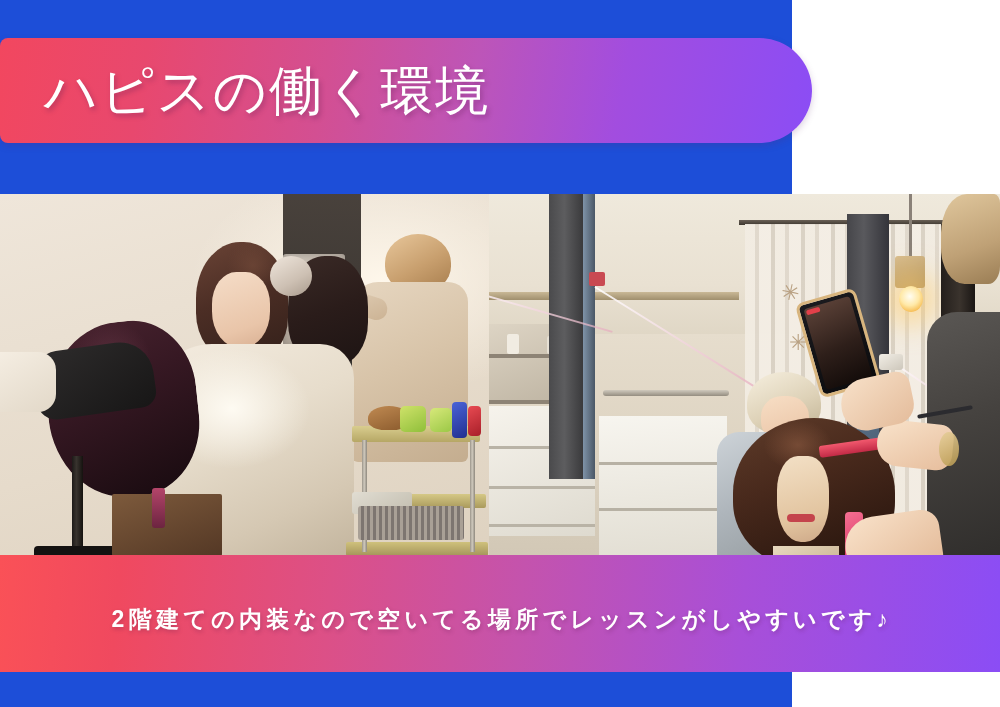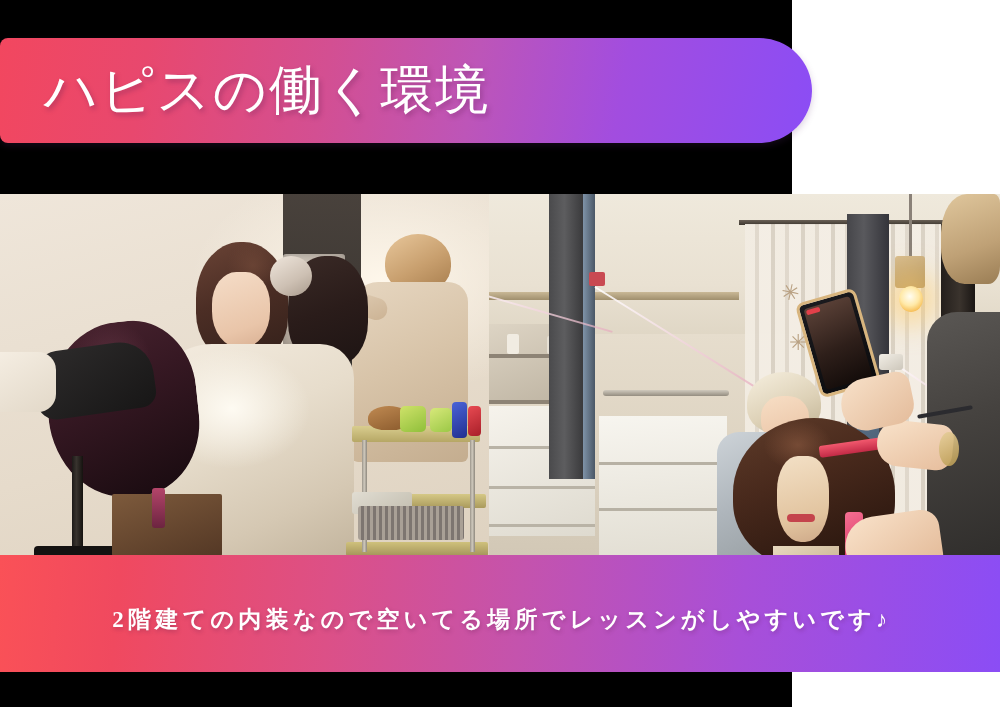--- a/index.html
+++ b/index.html
@@ -8,22 +8,21 @@
     width:1000px; height:707px;
     background:#ffffff;
     font-family:"Liberation Sans", sans-serif;
     overflow:hidden;
   }
 
   #slide {
     position:relative;
     width:792px;
     height:707px;
-    background:#000000;
-    font-family:Liberation Serif, serif;
+    background:#1d4ed8;
   }
 
   
   .header-banner {
     position:absolute;
     left:0; top:38px;
     width:812px; height:105px;
     background:linear-gradient(100deg,#f2475f 0%,#e8486e 18%,#d34f92 40%,#bd55b8 58%,#a24ddf 76%,#8b4df5 100%);
     border-radius:8px 53px 53px 8px;
     box-shadow:0 3px 7px rgba(90,40,110,0.22);

